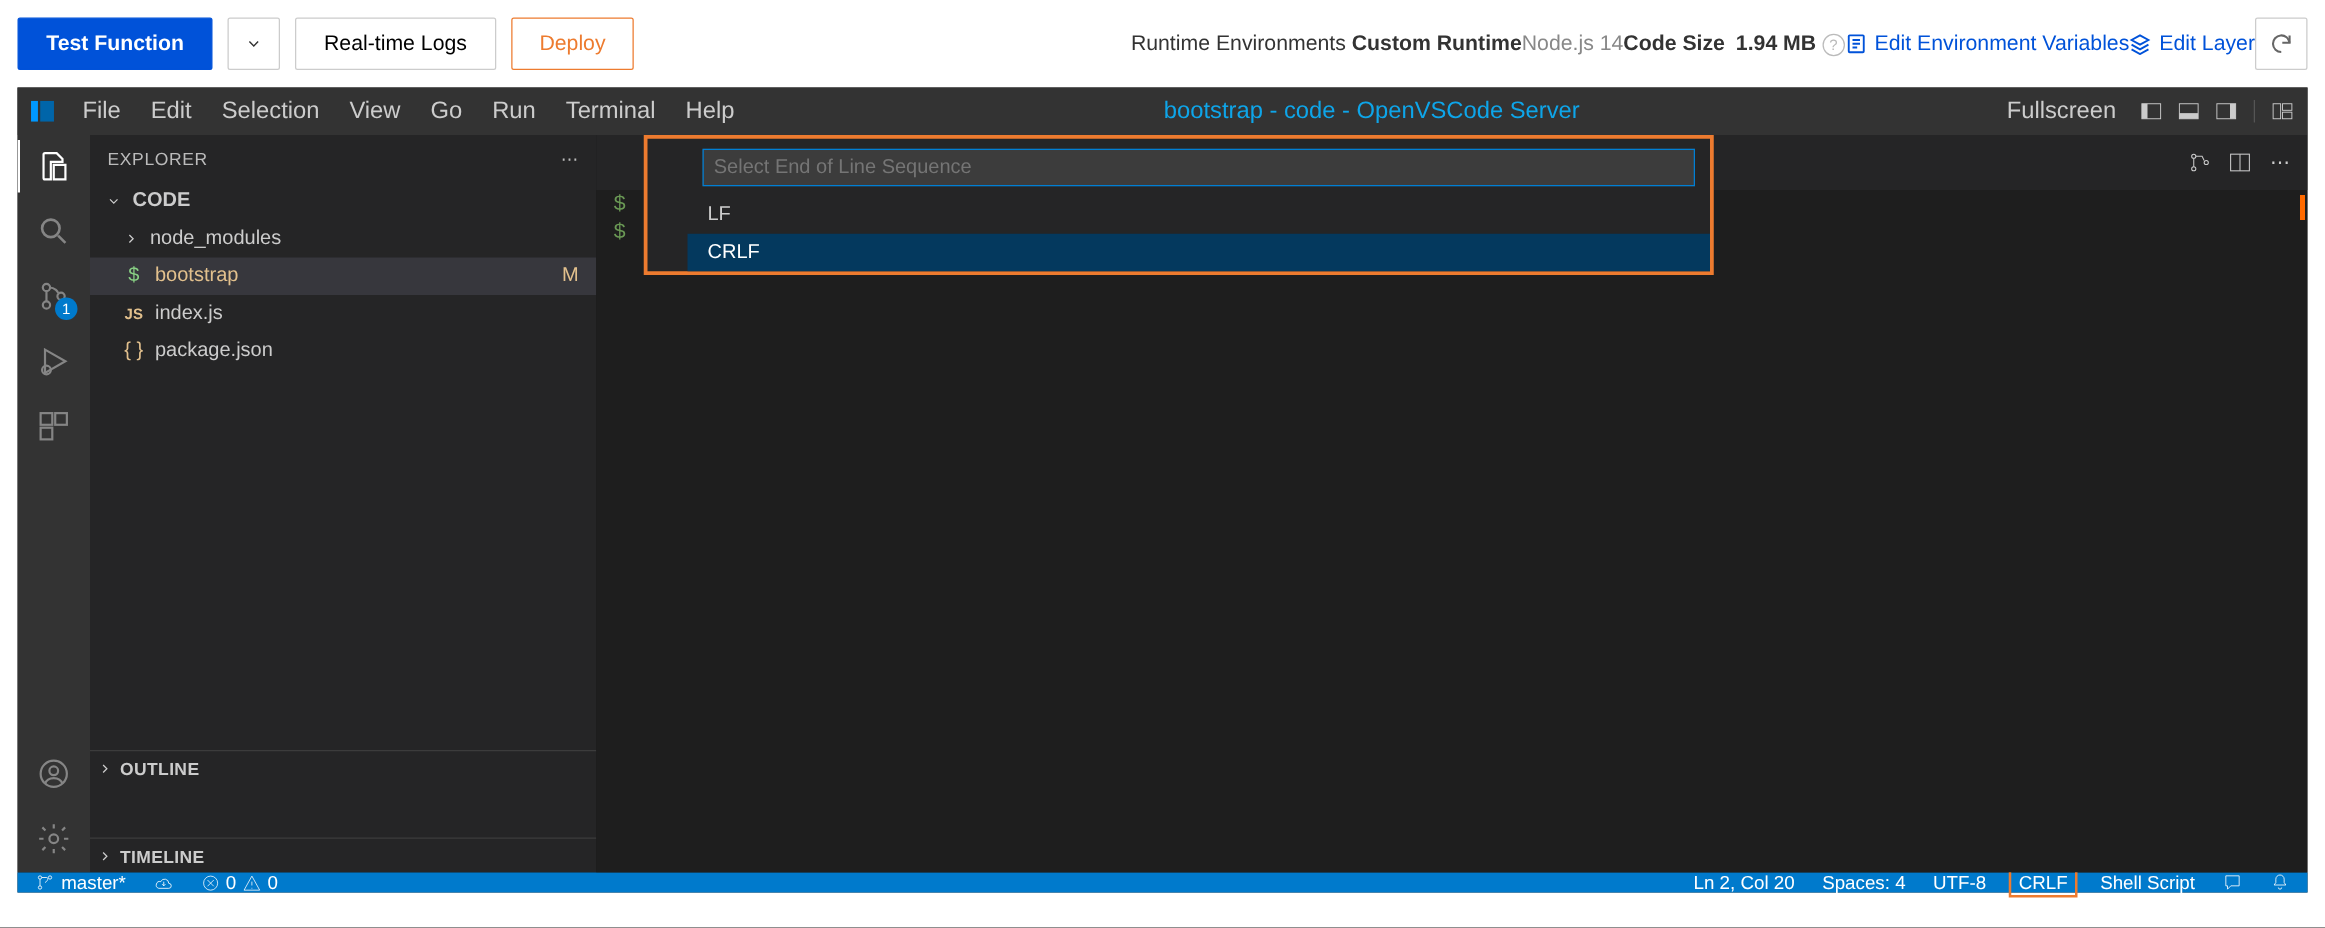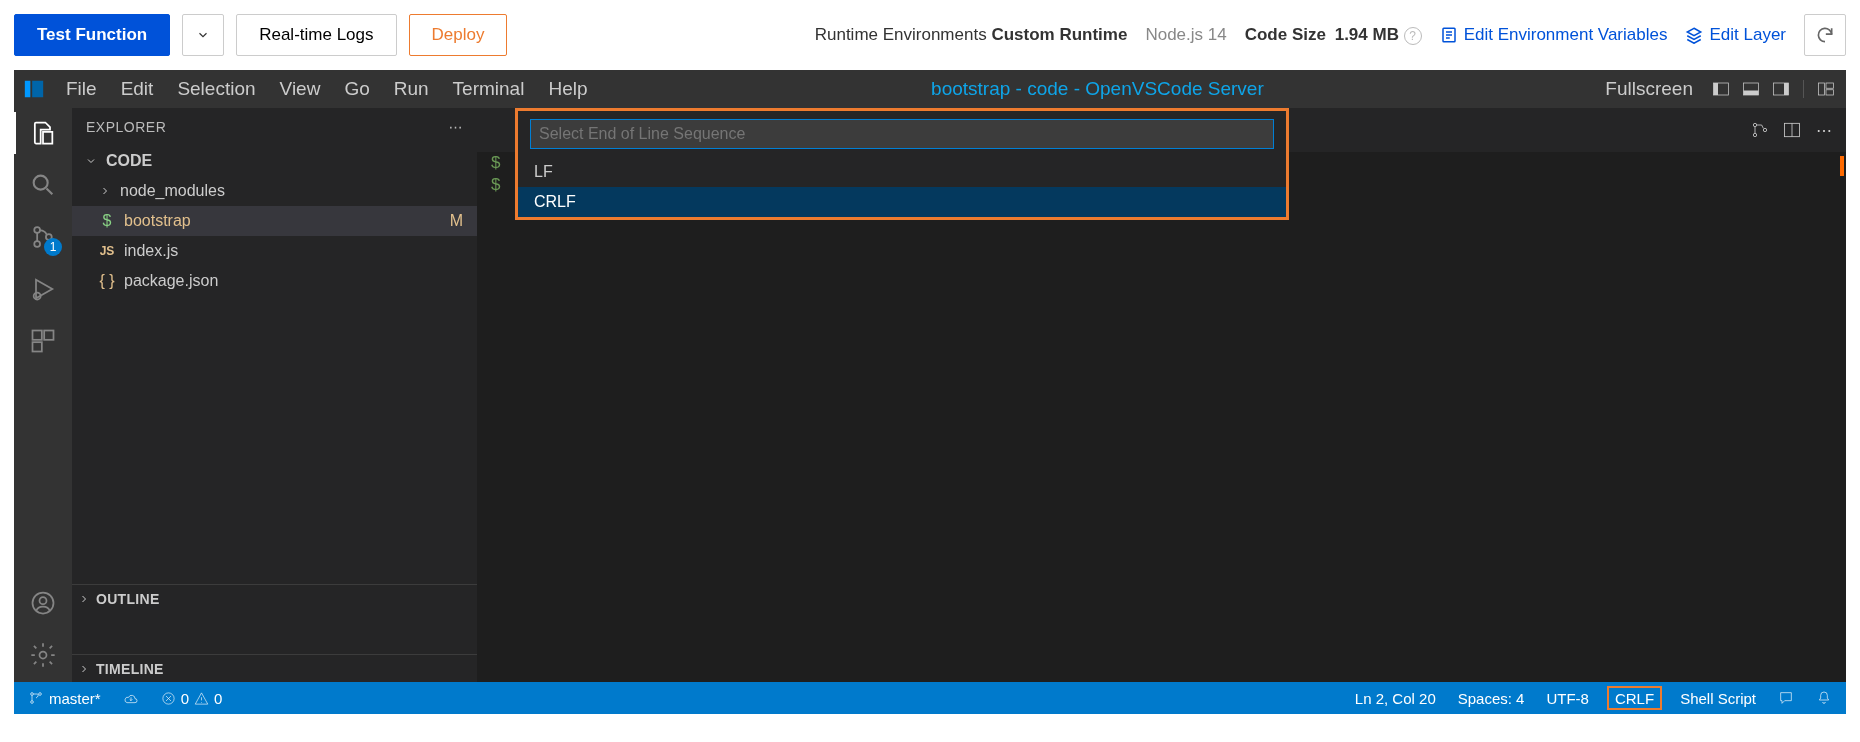--- a/index.html
+++ b/index.html
@@ -5,21 +5,21 @@
   * { box-sizing: border-box; margin: 0; padding: 0; font-family: -apple-system, BlinkMacSystemFont, "Segoe UI", sans-serif; }
   body { background: #fff; width: 1860px; height: 742px; overflow: hidden; }
 
   
   .top-toolbar { height: 70px; display: flex; align-items: center; padding: 11px 14px; gap: 12px; background: #fff; }
   .btn { display: inline-flex; align-items: center; justify-content: center; height: 42px; padding: 0 22px; font-size: 17px; border: 1px solid #ccc; border-radius: 2px; cursor: pointer; background: #fff; }
   .btn-primary { background: #0052d9; color: #fff; border-color: #0052d9; font-weight: 600; }
   .btn-dropdown { width: 42px; padding: 0; }
   .btn-deploy { border-color: #ed7b2f; color: #ed7b2f; }
   .top-spacer { flex: 1; }
-  .top-right { display: flex; align-items: center; gap: 18px; font-size: 17px; color: #333; }
+  .top-right { display: flex; align-items: center; font-size: 17px; color: #333; }
   .top-right b { font-weight: 700; }
   .top-link { color: #0052d9; display: inline-flex; align-items: center; gap: 6px; cursor: pointer; text-align: right; }
   .muted { color: #888; }
   .help-icon { display: inline-flex; width: 18px; height: 18px; border: 1px solid #bbb; border-radius: 50%; align-items: center; justify-content: center; font-size: 12px; color: #bbb; }
   .refresh-btn { width: 42px; height: 42px; border: 1px solid #ccc; display: inline-flex; align-items: center; justify-content: center; cursor: pointer; border-radius: 2px; }
 
   
   .vscode { position: relative; height: 644px; background: #1e1e1e; display: flex; flex-direction: column; margin: 0 14px 14px 14px; }
   .vscode-menubar { height: 38px; background: #333333; color: #cccccc; display: flex; align-items: center; font-size: 19px; }
   .vscode-logo { width: 40px; height: 38px; display: flex; align-items: center; justify-content: center; }
@@ -50,29 +50,29 @@
   .tree-row .mod-mark { margin-left: auto; margin-right: 14px; color: #e2c08d; }
   .section-collapsed { height: 28px; display: flex; align-items: center; padding-left: 6px; gap: 6px; color: #ccc; border-top: 1px solid #3c3c3c; font-size: 14px; font-weight: 700; letter-spacing: 0.3px; cursor: pointer; margin-top: 42px; }
 
   .editor { flex: 1; background: #1e1e1e; position: relative; }
   .editor-tabs { height: 44px; background: #252526; display: flex; align-items: center; justify-content: flex-end; padding: 0 10px; gap: 8px; }
   .editor-content { padding: 0 0 0 14px; color: #d4d4d4; font-family: ui-monospace, Menlo, Consolas, monospace; font-size: 17px; }
   .code-line { display: flex; align-items: center; height: 22px; }
   .gutter { width: 30px; color: #858585; text-align: right; padding-right: 10px; }
   .dollar { color: #6a9955; width: 16px; }
 
-  .quickinput { position: absolute; top: 0; left: 38px; width: 774px; background: #252526; border: 3px solid #ed7b2f; z-index: 10; }
+  .quickinput { position: absolute; top: 0; left: 38px; width: 856px; background: #252526; border: 3px solid #ed7b2f; z-index: 10; padding-left: 32px; }
   .quickinput input { width: calc(100% - 24px); margin: 8px 12px; height: 30px; background: #3c3c3c; border: 1px solid #007fd4; color: #ccc; padding: 0 8px; font-size: 16px; outline: none; }
   .quickinput-list { }
   .quickinput-item { height: 30px; display: flex; align-items: center; padding: 0 16px; color: #ccc; font-size: 16px; cursor: pointer; }
   .quickinput-item.selected { background: #04395e; color: #fff; }
 
   .overview-ruler { position: absolute; right: 2px; top: 48px; width: 4px; height: 20px; background: #ff6a00; }
 
-  .statusbar { height: 16px; background: #007acc; color: #fff; display: flex; align-items: center; font-size: 15px; padding: 16px 10px; gap: 14px; }
+  .statusbar { height: 16px; background: #007acc; color: #fff; display: flex; align-items: center; font-size: 15px; padding: 0 10px; gap: 14px; }
   .statusbar .spacer { flex: 1; }
   .status-item { display: inline-flex; align-items: center; gap: 5px; cursor: pointer; height: 100%; padding: 0 4px; }
   .status-item.boxed { border: 2px solid #ed7b2f; padding: 0 6px; height: 24px; }
 
   svg { display: block; }
 </style>
 </head>
 <body>
 
 <div class="top-toolbar">

